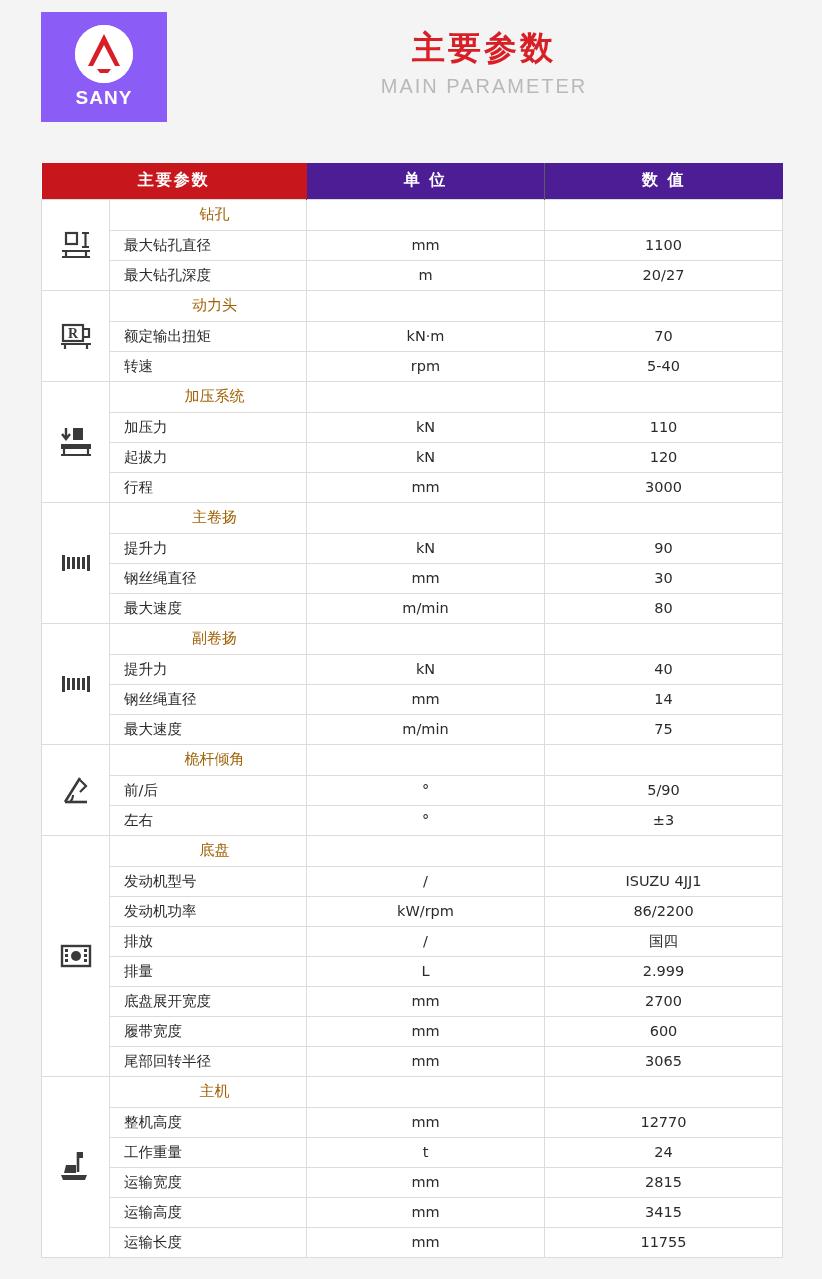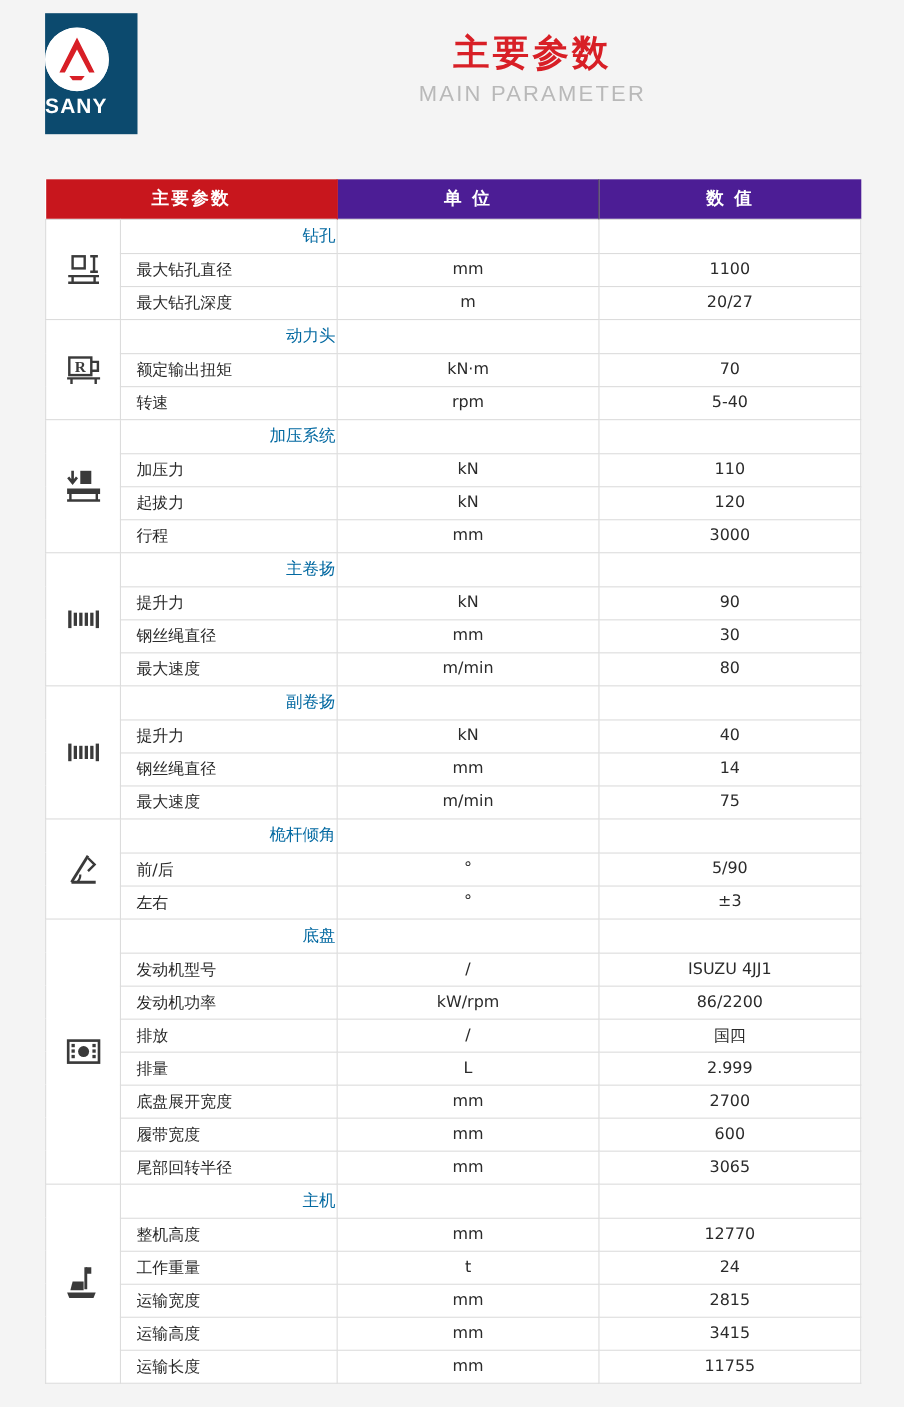--- a/index.html
+++ b/index.html
@@ -19,25 +19,26 @@
 
   
   .header {
     position: relative;
     height: 132px;
   }
   .logo-box {
     position: absolute;
     left: 41px;
     top: 12px;
-    width: 84px;
+    width: 126px;
     height: 110px;
-    background: #0c4a6e;
+    background: #8b5cf6;
     display: flex;
     flex-direction: column;
+    align-items: center;
     justify-content: center;
   }
   .logo-mark {
     width: 58px;
     height: 58px;
     border-radius: 50%;
     background: #ffffff;
     position: relative;
     margin-bottom: 4px;
   }
@@ -120,23 +121,23 @@
   }
   td.icon-cell {
     border-left: 1px solid #dcdcdc;
     text-align: center;
     vertical-align: middle;
     background: #ffffff;
     padding: 0;
   }
   td.icon-cell svg { display: inline-block; vertical-align: middle; }
   td.group-name {
-    color: #0369a1;
+    color: #a16207;
     padding-left: 14px;
-    text-align: right;
+    text-align: center;
     font-size: 15px;
   }
   td.name {
     padding-left: 14px;
     text-align: left;
   }
   td.unit, td.value {
     text-align: center;
   }
   td.blank { background: #ffffff; }

